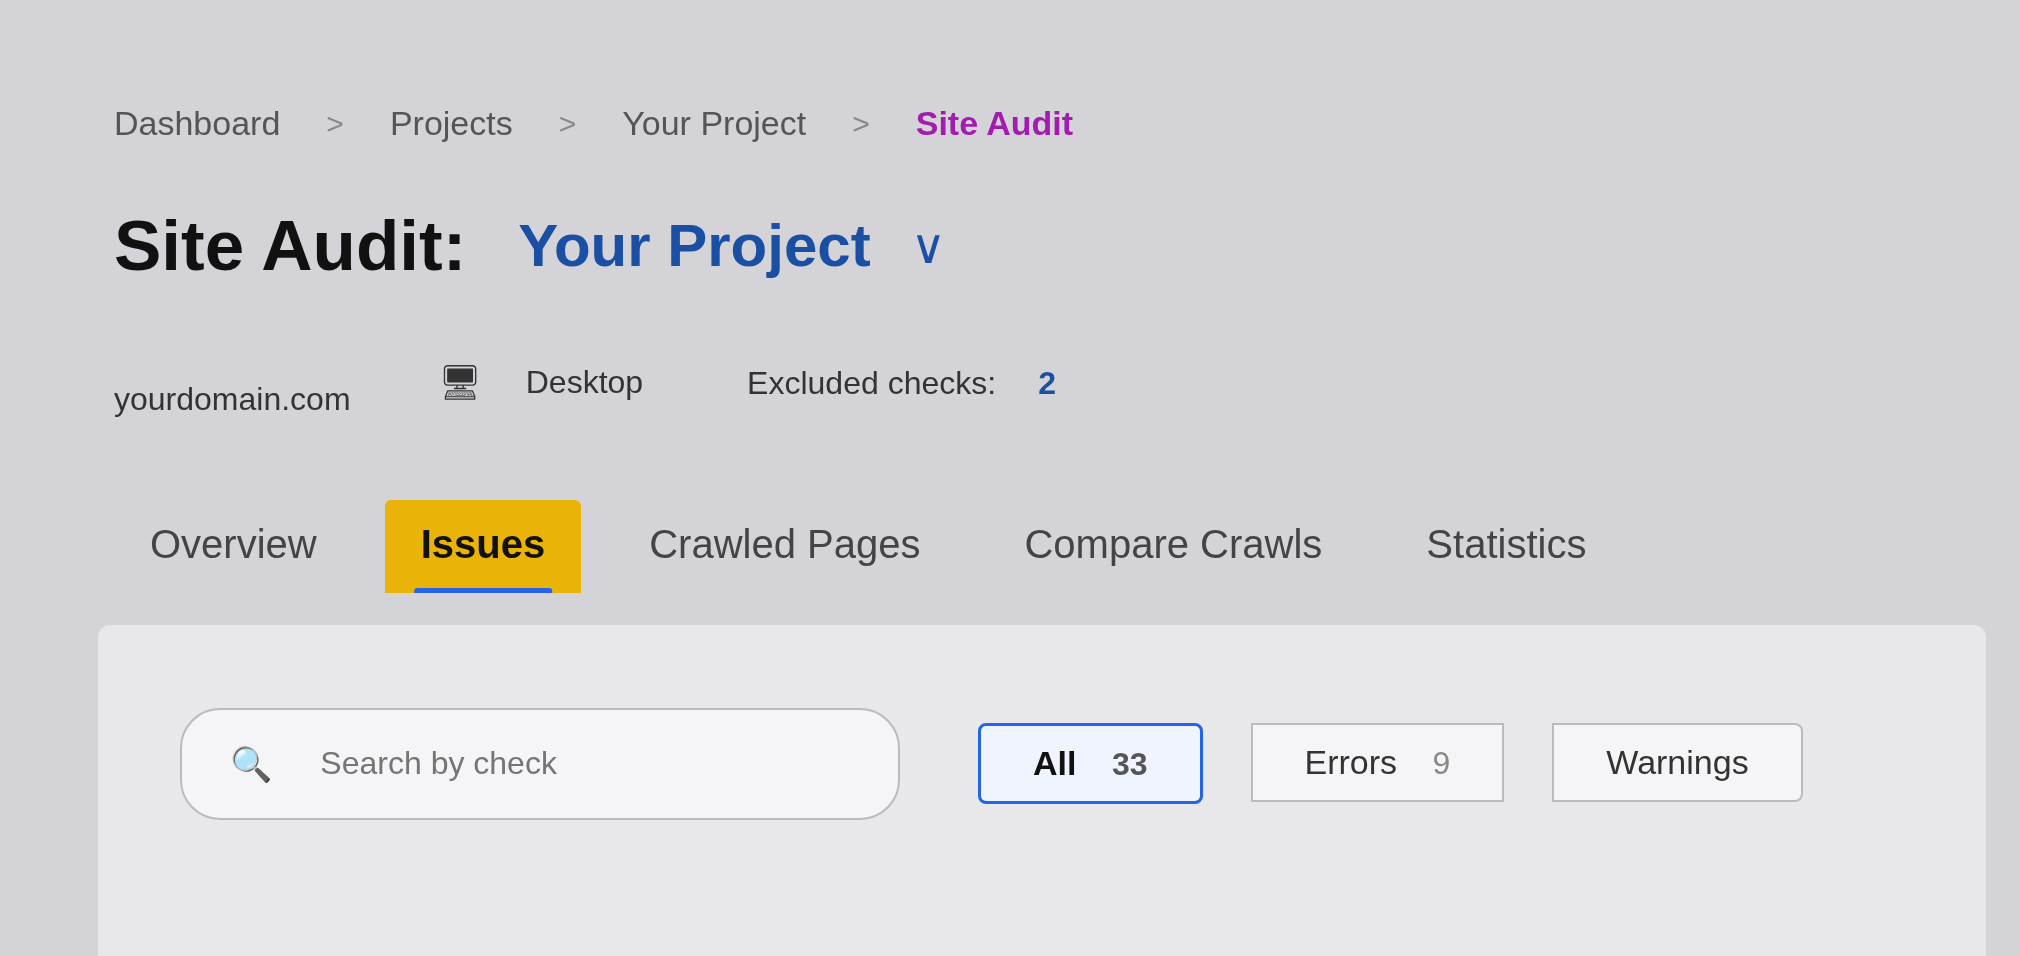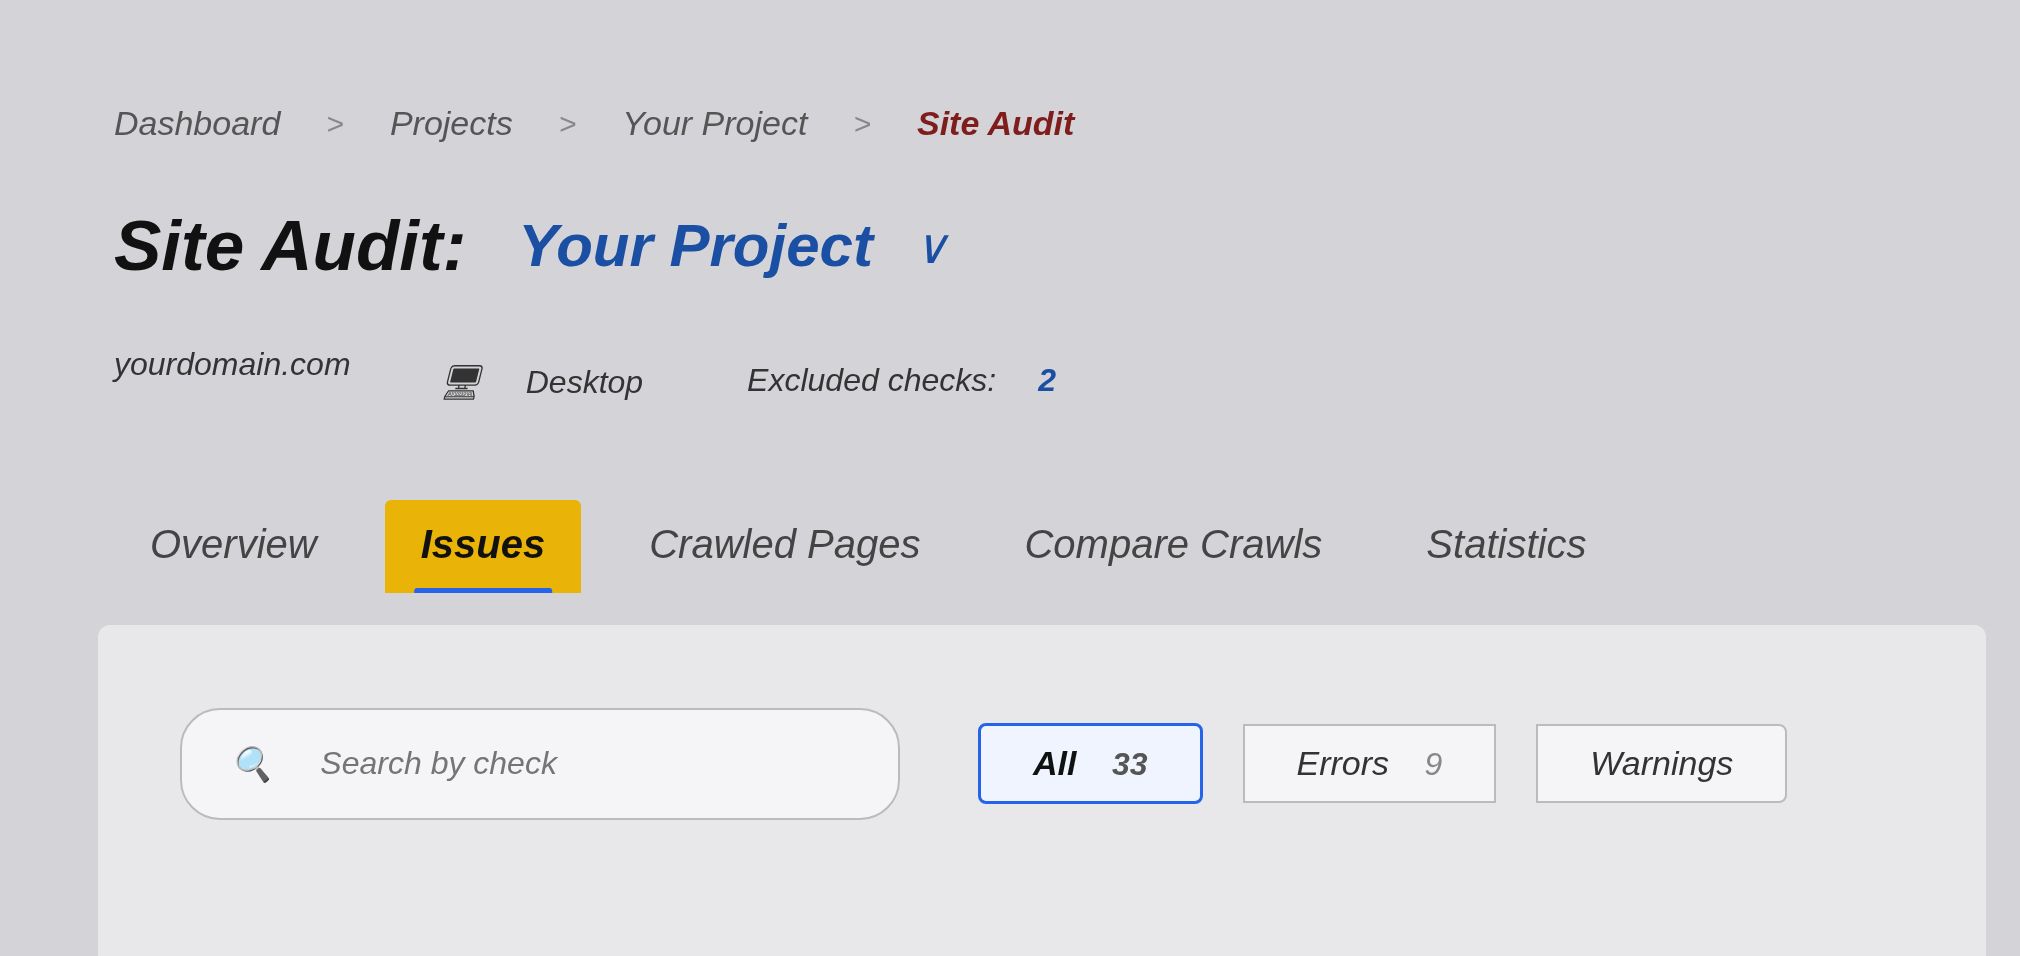--- a/index.html
+++ b/index.html
@@ -1,19 +1,18 @@
 <!DOCTYPE html>
 <html><head>
   <meta charset="utf-8">
   <style>
     * {
       box-sizing: border-box;
       margin: 16px;
       padding: 0;
-      font-style: italic;
     }
 
     body {
       background-color: #d4d4d8;
       font-family: -apple-system, BlinkMacSystemFont, 'Segoe UI', Helvetica, Arial, sans-serif;
       width: 2020px;
       min-height: 956px;
       padding: 40px 50px 0 50px;
     }
 
@@ -26,21 +25,21 @@
       margin-bottom: 30px;
     }
 
     .breadcrumb-separator {
       color: #888;
       font-size: 30px;
     }
 
     .breadcrumb-current {
       font-weight: 700;
-      color: #7f1d1d;
+      color: #a21caf;
     }
 
     .page-title-row {
       display: flex;
       align-items: center;
       gap: 20px;
       margin-bottom: 28px;
     }
 
     .page-title-static {
@@ -57,21 +56,21 @@
     }
 
     .chevron-down {
       font-size: 48px;
       color: #1a4fa3;
       margin-left: 4px;
     }
 
     .meta-row {
       display: flex;
-      align-items: flex-start;
+      align-items: flex-end;
       gap: 40px;
       font-size: 32px;
       color: #333;
       margin-bottom: 50px;
     }
 
     .meta-desktop {
       display: flex;
       align-items: center;
       gap: 12px;
@@ -164,22 +163,22 @@
       border: none;
       background: transparent;
       font-size: 32px;
       color: #701a75;
       outline: none;
       width: 100%;
     }
 
     .filter-buttons {
       display: flex;
-      align-items: center;
-      gap: 8px;
+      align-items: flex-start;
+      gap: 16px;
     }
 
     .filter-btn {
       font-size: 34px;
       padding: 18px 36px;
       cursor: pointer;
       border: 2px solid #bbb;
       background: #f5f5f7;
       color: #333;
       white-space: nowrap;

